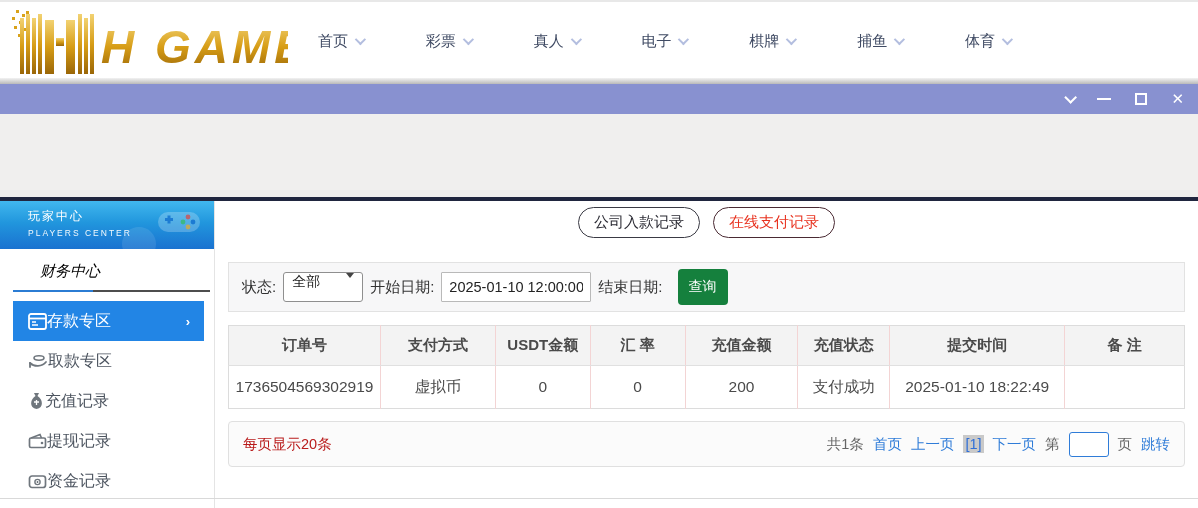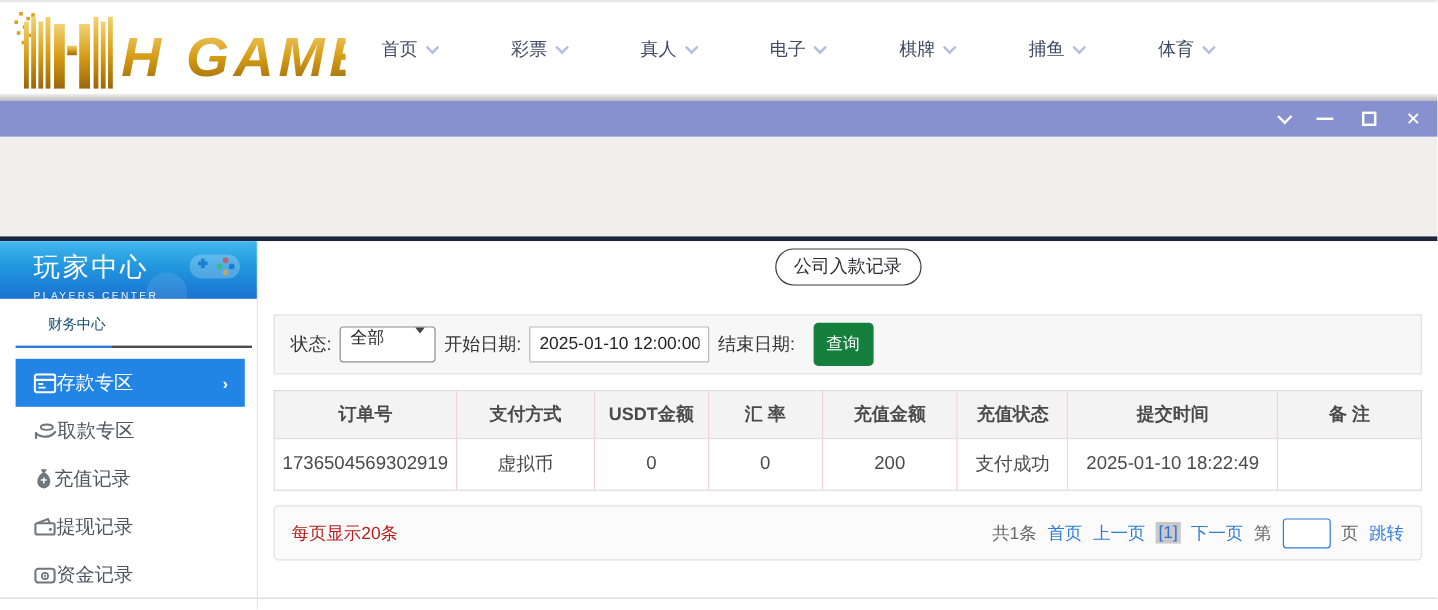--- a/index.html
+++ b/index.html
@@ -29,26 +29,26 @@
 
   
   .spacer { height:83px; background:#f0efee; }
   .dark-line { height:4px; background:#20263f; }
 
   
   .main { display:flex; height:307px; }
   .sidebar { width:215px; background:#fff; flex:none; border-right:1px solid #e4e4e4; }
   .sb-header { height:48px; background:linear-gradient(180deg,#41b7ee 0%,#2196dd 45%,#1a72d0 100%);
     position:relative; padding:7px 0 0 28px; overflow:hidden; }
-  .sb-title { color:#fff; font-size:22px; letter-spacing:2px; }
+  .sb-title { color:#fff; font-size:12px; letter-spacing:2px; }
   .sb-sub { color:rgba(255,255,255,.95); font-size:8.5px; letter-spacing:2px; margin-top:3px; }
   .sb-pad-icon { position:absolute; right:12px; top:5px; opacity:.75; }
   .sb-ghost { position:absolute; right:58px; top:26px; width:34px; height:34px; border-radius:50%;
     background:rgba(255,255,255,.10); }
-  .sb-section { padding:13px 0 9px 40px; color:#0c4a6e; font-size:12px; }
+  .sb-section { padding:13px 0 9px 40px; color:#000000; font-size:15px;font-style:italic; }
   .sb-divider { height:2px; width:197px; margin-left:13px; margin-bottom:9px;
     background:linear-gradient(to right,#2b7cd3 0,#2b7cd3 80px,#4d4d4d 80px,#4d4d4d 100%); }
   .sb-item { height:40px; display:flex; align-items:center; padding-left:28px;
     color:#4d5560; font-size:16px; cursor:pointer; position:relative; }
   .sb-item svg { flex:none; }
   .sb-item.active { background:#2285e5; color:#fff; margin:0 10px 0 13px; padding-left:15px; }
   .chev-right { position:absolute; right:14px; color:#fff; font-size:13px; font-weight:bold; }
 
   
   .content { flex:1; background:#fff; padding:6px 13px 0 13px; position:relative; }
@@ -244,20 +244,21 @@
           <circle cx="9.5" cy="9" r="2.6" fill="none" stroke="#6f767d" stroke-width="1.4"></circle>
           <path d="M8.5 9 h2 M9.5 8 v2" stroke="#6f767d" stroke-width="1"></path>
         </svg>
         <span>资金记录</span>
       </div>
     </div>
 
     <div class="content">
       <div class="tabs">
         <div class="tab">公司入款记录</div>
+        <div class="tab active">在线支付记录</div>
       </div>
 
       <div class="filterbox">
         <span class="f-label">状态:</span>
         <div class="f-select">
           <span>全部</span>
           <span class="sel-arrow"></span>
         </div>
         <span class="f-label">开始日期:</span>
         <input class="f-input" value="2025-01-10 12:00:00" style="">

